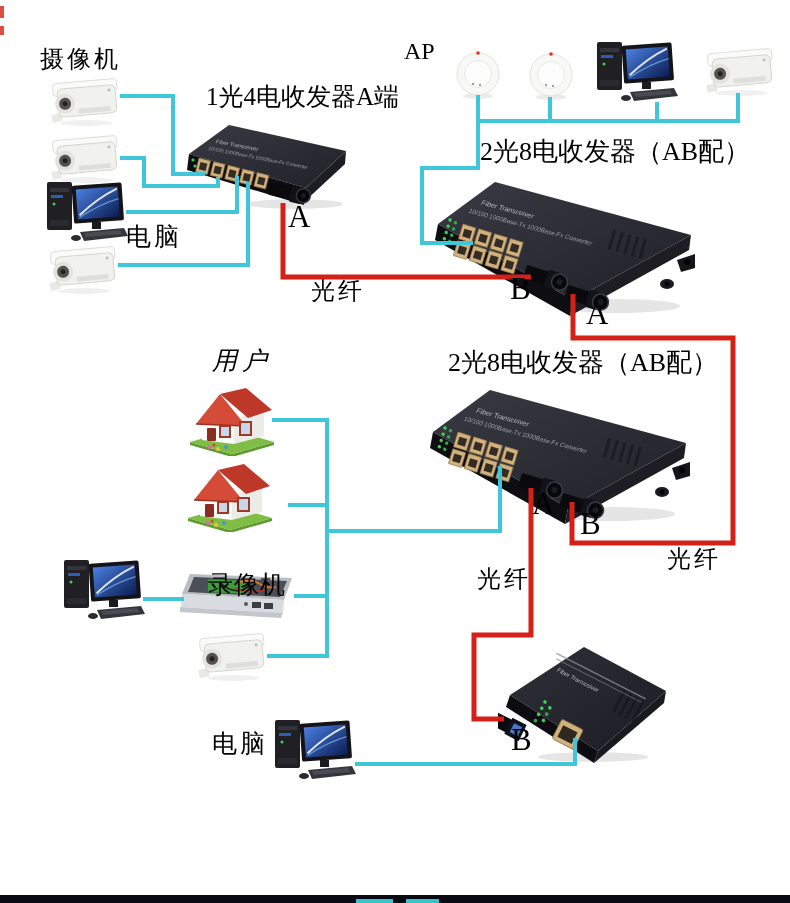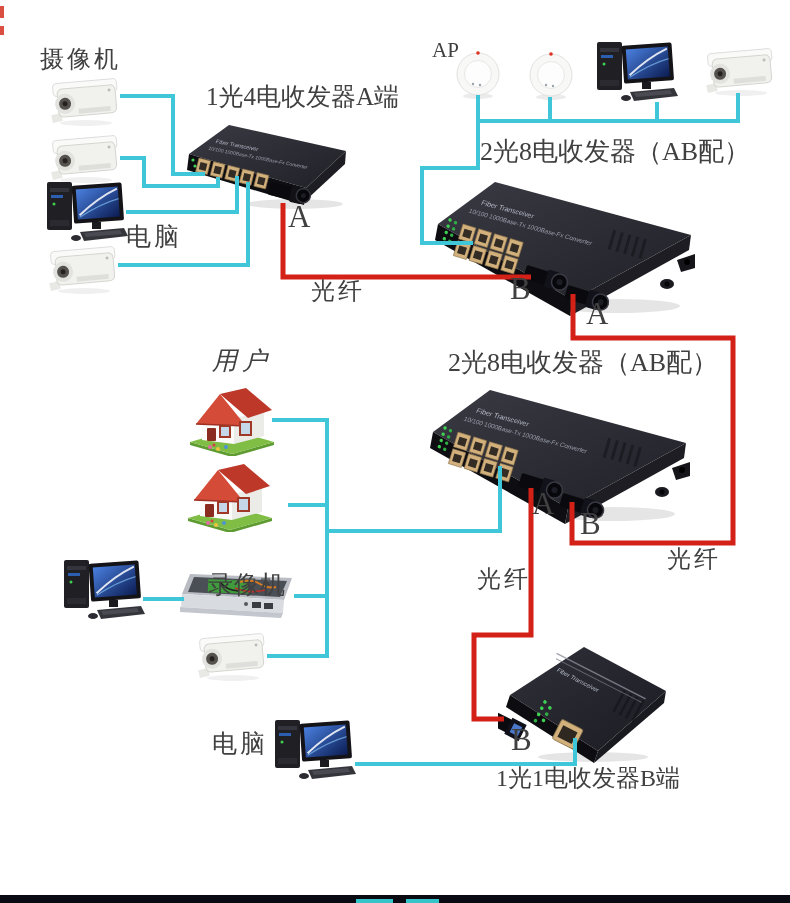--- a/index.html
+++ b/index.html
@@ -1,25 +1,25 @@
 <!DOCTYPE html>
 <html><head>
 <meta charset="utf-8">
 <style>
   html,body{margin:0;padding:0;background:#ffffff;}
   #canvas{position:relative;width:790px;height:903px;background:#ffffff;overflow:hidden;
           font-family:"Liberation Serif","DejaVu Serif",serif;}
   svg.dev{position:absolute;z-index:2;}
   #cable-svg{position:absolute;left:0;top:0;z-index:3;}
-  .lbl{position:absolute;z-index:6;color:#404040;white-space:nowrap;line-height:1.05;}
+  .lbl{position:absolute;z-index:6;color:#000000;white-space:nowrap;line-height:1.05;}
   .serif{font-family:"Liberation Serif","DejaVu Serif",serif;}
   .ctr{}
   #lbl-cameras{left:40px;top:47px;font-size:24px;letter-spacing:3px;}
   #lbl-conv1-title{left:206px;top:84px;width:215px;font-size:25px;}
-  #lbl-ap{left:432px;top:39px;font-size:21px;}
+  #lbl-ap{left:404px;top:39px;font-size:24px;}
   #lbl-conv2-title{left:480px;top:138px;width:305px;font-size:26px;}
   #lbl-pc1{left:126px;top:224px;font-size:25px;letter-spacing:3px;}
   #lbl-a1{left:288px;top:201px;font-size:31px;}
   #lbl-fiber1{left:311px;top:279px;font-size:24px;letter-spacing:3px;}
   #lbl-b2{left:510px;top:273px;font-size:31px;}
   #lbl-a2{left:586px;top:298px;font-size:31px;}
   #lbl-conv3-title{left:448px;top:349px;width:300px;font-size:26px;}
   #lbl-users{left:212px;top:348px;font-size:25px;letter-spacing:5px;font-style:italic;}
   #lbl-recorder{left:208px;top:543px;font-size:25px;letter-spacing:1px;margin-top:29px;}
   #lbl-a3{left:532px;top:488px;font-size:31px;}
@@ -230,21 +230,20 @@
   <div class="lbl serif" id="lbl-b2">B</div>
   <div class="lbl serif" id="lbl-a2">A</div>
   <div class="lbl serif ctr" id="lbl-conv3-title">2光8电收发器（AB配）</div>
   <div class="lbl serif" id="lbl-users">用户</div>
   <div class="lbl serif" id="lbl-recorder">录像机</div>
   <div class="lbl serif" id="lbl-a3">A</div>
   <div class="lbl serif" id="lbl-b3">B</div>
   <div class="lbl serif" id="lbl-fiber2">光纤</div>
   <div class="lbl serif" id="lbl-fiber3">光纤</div>
   <div class="lbl serif" id="lbl-b4">B</div>
-  <div class="lbl serif ctr" id="lbl-conv4-title">1光1电收发器B端</div>
   <div class="lbl serif" id="lbl-pc2">电脑</div>
 
   <svg class="dev" style="left:48px;top:78px" width="76" height="48">
       <use href="#sym-camera"></use>
     </svg>
   <svg class="dev" style="left:48px;top:135px" width="76" height="48">
       <use href="#sym-camera"></use>
     </svg>
   <svg class="dev" style="left:46px;top:246px" width="76" height="48">
       <use href="#sym-camera"></use>

